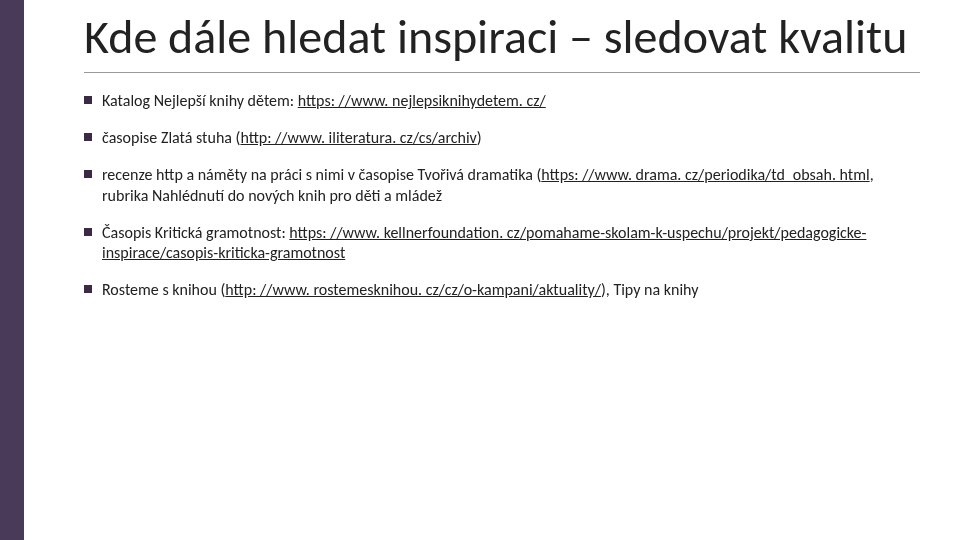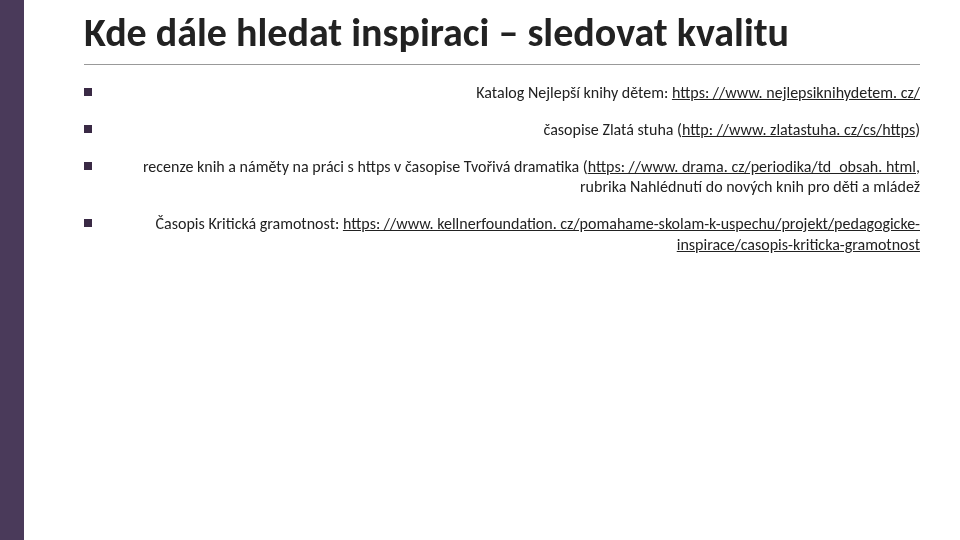--- a/index.html
+++ b/index.html
@@ -14,41 +14,40 @@
     left: 0; top: 0; bottom: 0;
     width: 24px;
     background: #4a3a5a;
   }
   .slide {
     position: absolute;
     left: 24px; right: 0; top: 0; bottom: 0;
     padding: 0 40px 0 60px;
   }
   .title {
-    font-size: 40px;
-    font-weight: 700;
+    font-size: 48px;
+    font-weight: 400;
     color: #222;
     line-height: 1.05;
     padding-top: 12px;
     padding-bottom: 10px;
     border-bottom: 1px solid #999;
     margin-bottom: 18px;
     font-family: "Calibri", "Segoe UI", Arial, sans-serif;
   }
   ul.bullets {
     list-style: none;
   }
   ul.bullets > li {
     position: relative;
     padding-left: 18px;
     margin-bottom: 16px;
     font-size: 16px;
     line-height: 1.3;
     color: #222;
-    text-align: right;
   }
   ul.bullets > li::before {
     content: "";
     position: absolute;
     left: 0; top: 5px;
     width: 8px; height: 8px;
     background: #3a2a45;
   }
   .link {
     text-decoration: underline;
@@ -57,17 +56,18 @@
 </style>
 </head>
 <body>
 
 <div class="accent-bar"></div>
 
 <div class="slide">
   <h1 class="title">Kde dále hledat inspiraci – sledovat kvalitu</h1>
   <ul class="bullets">
     <li><span>Katalog Nejlepší knihy dětem: </span><span class="link">https: //www. nejlepsiknihydetem. cz/</span><span></span></li>
-    <li><span>časopise Zlatá stuha (</span><span class="link">http: //www. zlatastuha. cz/cs/https</span><span>)</span></li>
-    <li><span>recenze knih a náměty na práci s https v časopise Tvořivá dramatika (</span><span class="link">https: //www. drama. cz/periodika/td_obsah. html</span><span>, rubrika Nahlédnutí do nových knih pro děti a mládež</span></li>
+    <li><span>časopise Zlatá stuha (</span><span class="link">http: //www. iliteratura. cz/cs/archiv</span><span>)</span></li>
+    <li><span>recenze http a náměty na práci s nimi v časopise Tvořivá dramatika (</span><span class="link">https: //www. drama. cz/periodika/td_obsah. html</span><span>, rubrika Nahlédnutí do nových knih pro děti a mládež</span></li>
     <li><span>Časopis Kritická gramotnost: </span><span class="link">https: //www. kellnerfoundation. cz/pomahame-skolam-k-uspechu/projekt/pedagogicke-inspirace/casopis-kriticka-gramotnost</span><span></span></li>
+    <li><span>Rosteme s knihou (</span><span class="link">http: //www. rostemesknihou. cz/cz/o-kampani/aktuality/</span><span>), Tipy na knihy</span></li>
   </ul>
 </div>
 
 </body></html>

